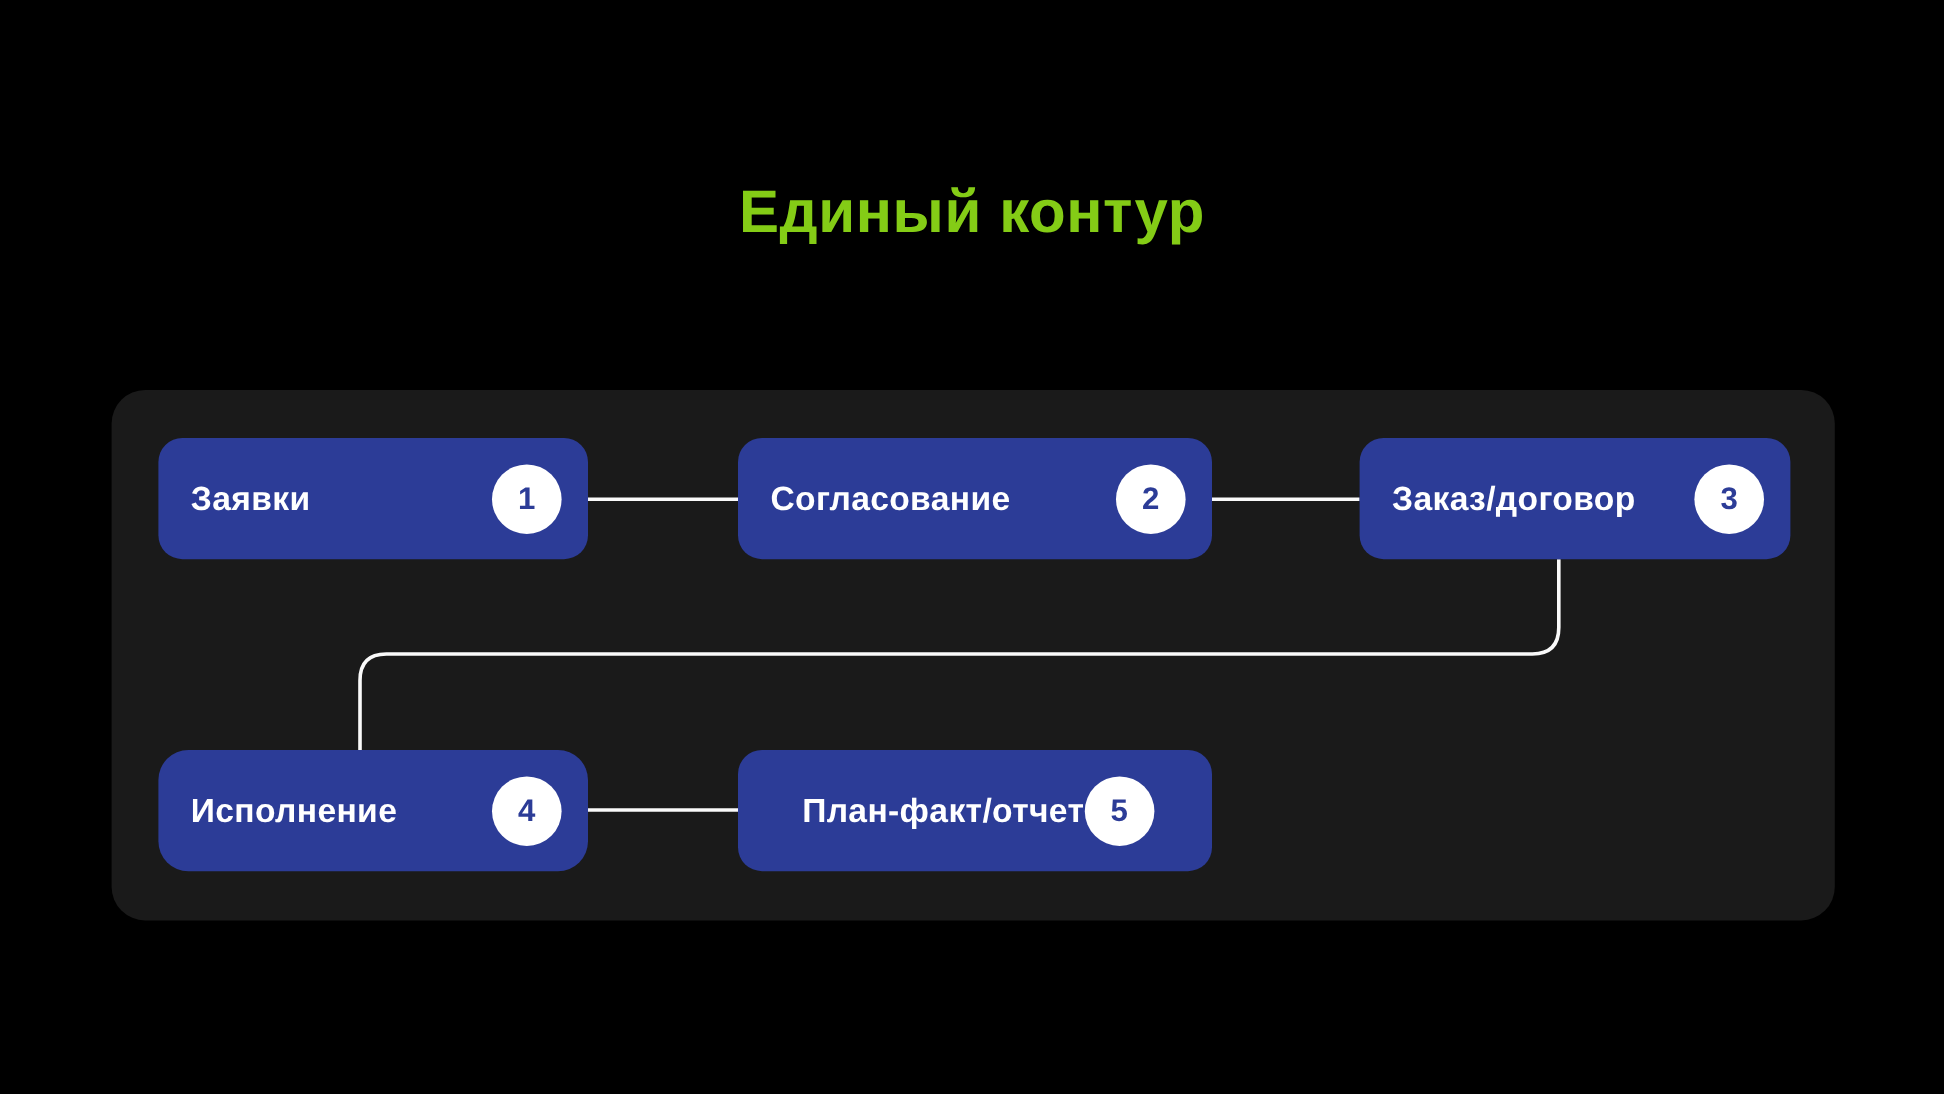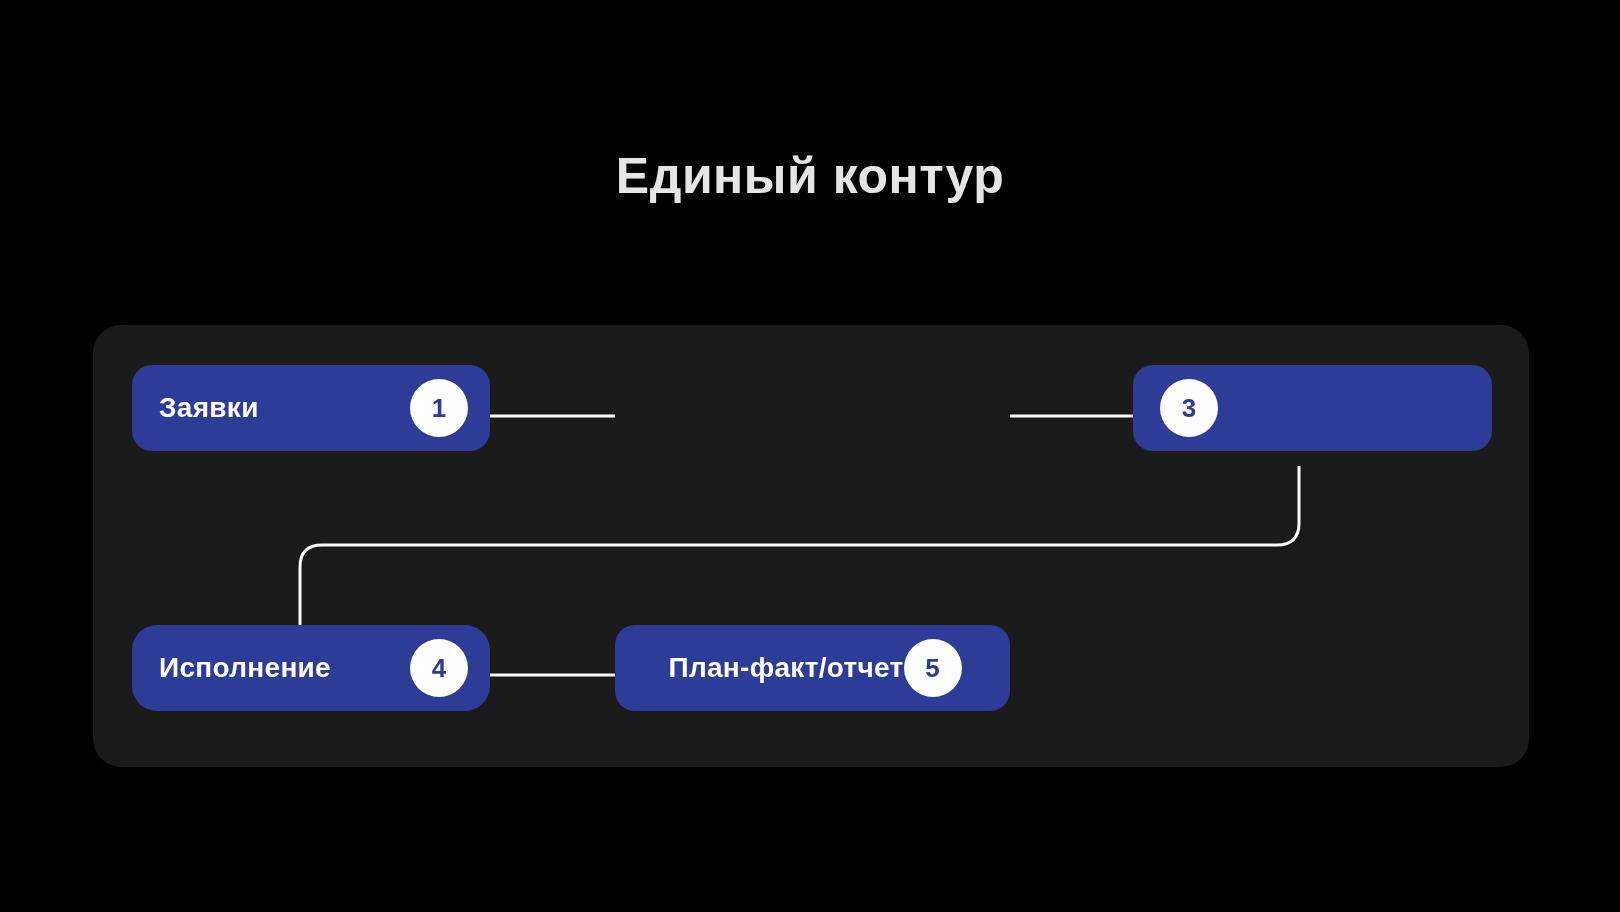--- a/index.html
+++ b/index.html
@@ -19,21 +19,21 @@
   }
   .title {
     position: absolute;
     top: 148px;
     left: 0;
     width: 100%;
     text-align: center;
     font-size: 50px;
     font-weight: bold;
     letter-spacing: 0.5px;
-    color: #e5e5e5;
+    color: #84cc16;
     line-height: 56px;
   }
   .panel {
     position: absolute;
     left: 93px;
     top: 325px;
     width: 1436px;
     height: 442px;
     background: #1a1a1a;
     border-radius: 28px;
@@ -45,21 +45,21 @@
     width: 1436px;
     height: 442px;
   }
   .connectors path {
     fill: none;
     stroke: #fafafa;
     stroke-width: 3;
   }
   .node {
     position: absolute;
-    height: 86px;
+    height: 101px;
     background: #2c3c97;
     border-radius: 20px;
     display: flex;
     align-items: center;
     justify-content: space-between;
     padding-left: 27px;
     padding-right: 22px;
     box-sizing: border-box;
   }
   .node-1 { left: 39px;   top: 40px;  width: 358px; }
@@ -106,22 +106,29 @@
       <path d="M 397 350 H 522"></path>
     </svg>
 
     <div class="node node-1">
       <span class="node-label">Заявки</span>
       <span class="badge">
         <span class="badge-number">1</span>
       </span>
     </div>
 
+    <div class="node node-2">
+      <span class="node-label">Согласование</span>
+      <span class="badge">
+        <span class="badge-number">2</span>
+      </span>
+    </div>
 
     <div class="node node-3">
+      <span class="node-label">Заказ/договор</span>
       <span class="badge">
         <span class="badge-number">3</span>
       </span>
     </div>
 
     <div class="node node-4">
       <span class="node-label">Исполнение</span>
       <span class="badge">
         <span class="badge-number">4</span>
       </span>

